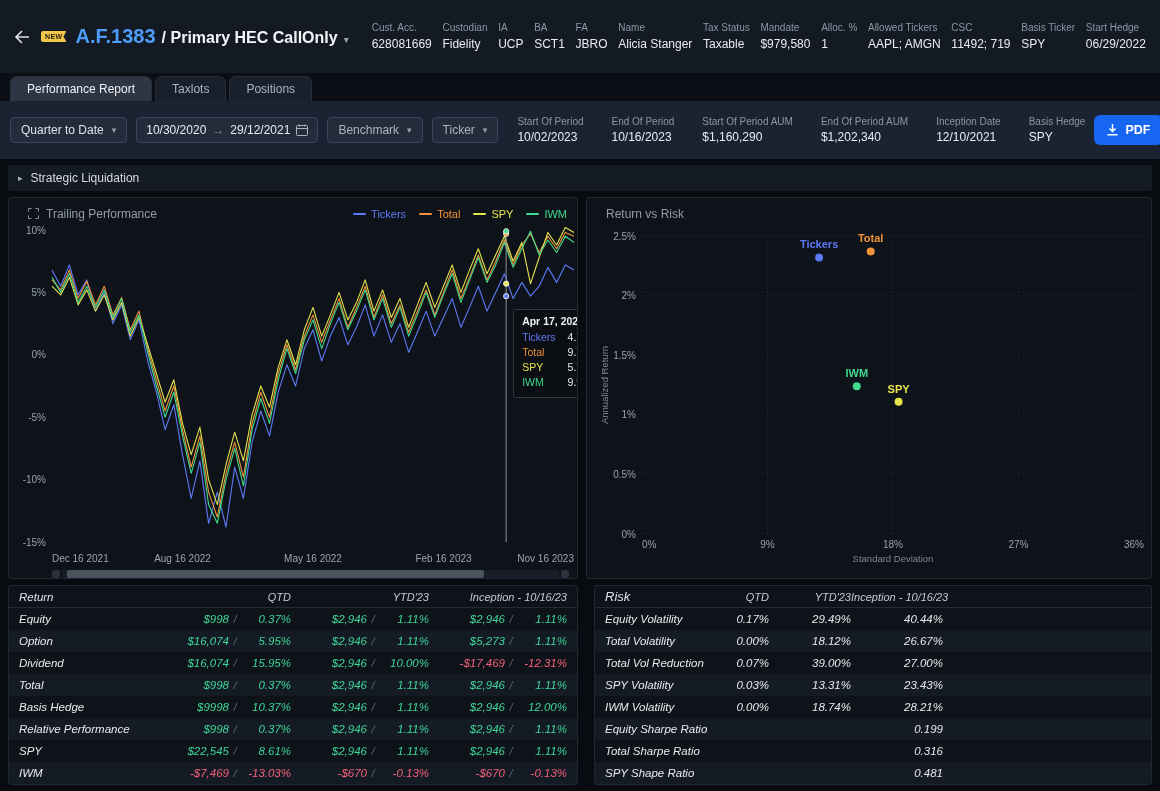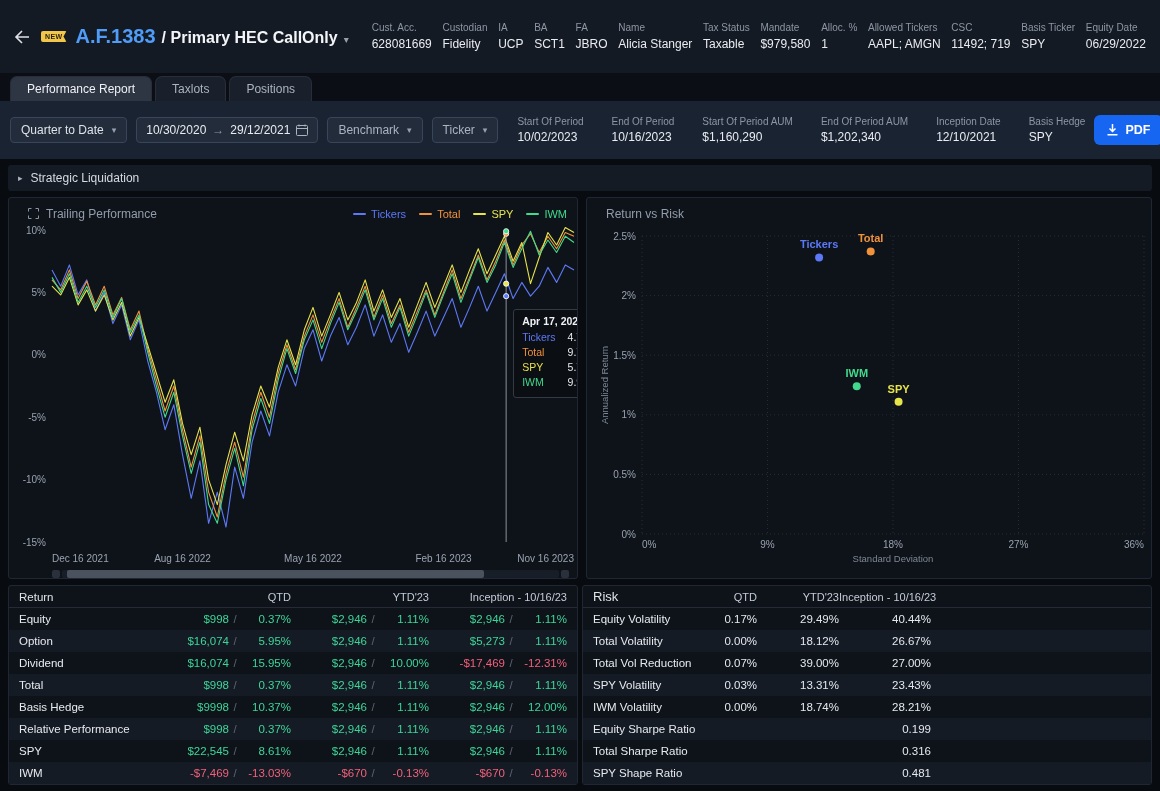--- a/index.html
+++ b/index.html
@@ -67,21 +67,21 @@
            padding:5px 8px 6px;min-width:72px;font-size:10.5px;z-index:5;}
   .tt-date{color:#eef1f5;font-weight:bold;margin-bottom:4px;white-space:nowrap;}
   .tt-row{display:flex;justify-content:space-between;gap:12px;margin:3px 0;}
   .tt-val{color:#e6eaef;}
   .scrollbar{margin:2px 8px 0 34px;height:8px;display:flex;gap:2px;}
   .sb-cap{width:8px;background:#2a313c;border-radius:2px;}
   .sb-track{flex:1;background:#181e27;border-radius:2px;position:relative;}
   .sb-thumb{position:absolute;left:1%;width:84%;top:0;bottom:0;background:#4a525e;border-radius:2px;cursor:grab;}
 
   
-  .tables{display:flex;gap:4px;margin:6px 8px 0;align-items:flex-start;}
+  .tables{display:flex;gap:16px;margin:6px 8px 0;align-items:flex-start;font-style:italic;}
   .tp-left{width:570px;}
   .tp-right{flex:1;}
   .trow{display:flex;align-items:center;height:22px;padding:0 10px;font-size:11.5px;white-space:nowrap;}
   .trow.alt{background:#151b24;}
   .thead{border-bottom:1px solid #242b37;color:#c3cbd7;font-size:11px;}
   .lbl{flex:0 0 134px;color:#e6eaef;overflow:hidden;}
   .h-lbl{flex:0 0 134px;color:#dfe4ea;font-size:11.5px;}
   .hcol{width:128px;margin-left:10px;text-align:right;}
   .group{display:flex;width:128px;margin-left:10px;}
   .amt{flex:0 0 66px;text-align:right;}
@@ -155,21 +155,21 @@
       </div>
       <div class="hfield">
         <div class="flabel">CSC</div>
         <div class="fvalue">11492; 719</div>
       </div>
       <div class="hfield">
         <div class="flabel">Basis Ticker</div>
         <div class="fvalue">SPY</div>
       </div>
       <div class="hfield">
-        <div class="flabel">Equity Date</div>
+        <div class="flabel">Start Hedge</div>
         <div class="fvalue">06/29/2022</div>
       </div>
     </div>
 </header>
 
 <nav class="tabs-row" id="tabs">
     <button class="tab active">Performance Report</button>
     <button class="tab">Taxlots</button>
     <button class="tab">Positions</button>
   </nav>

